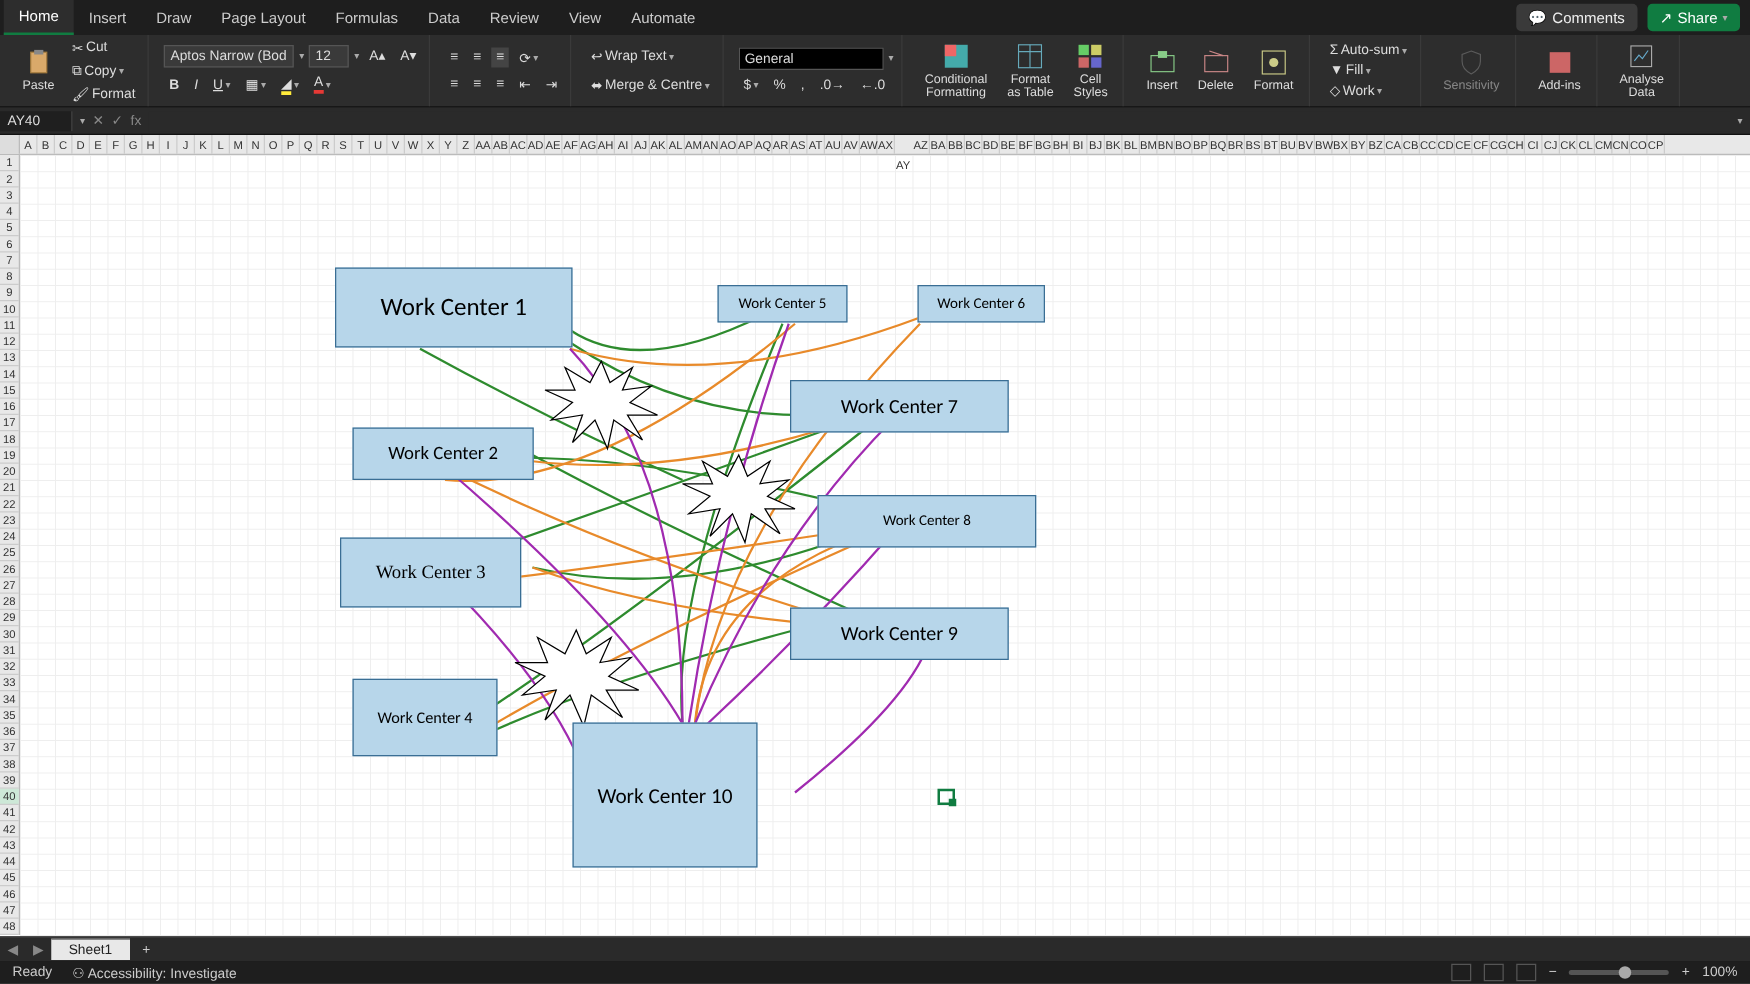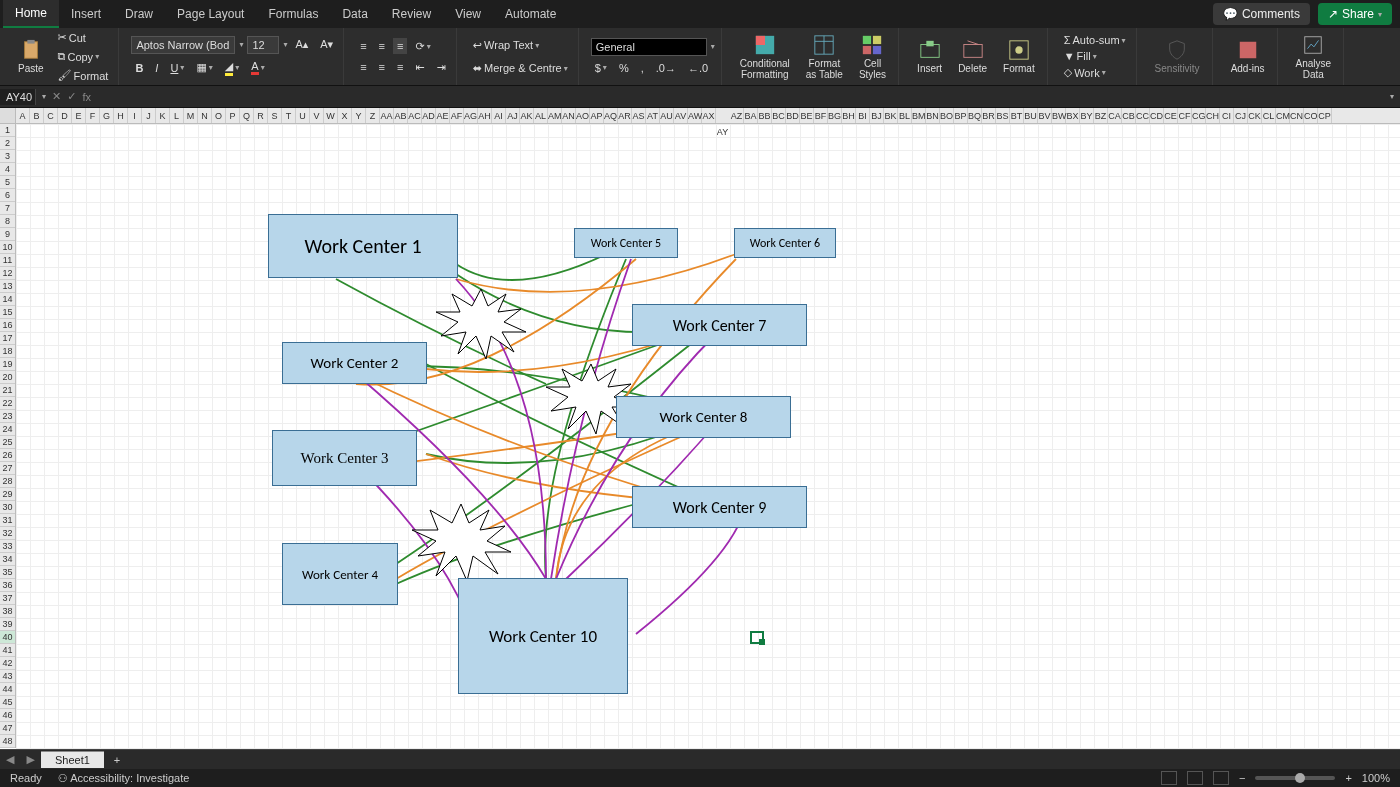--- a/index.html
+++ b/index.html
@@ -21,21 +21,21 @@
 .font-select { background: #3a3a3a; color: #ddd; border: 1px solid #555; font-size: 11px; padding: 2px 4px; width: 104px; cursor: pointer;}
 .size-select { background: #3a3a3a; color: #ddd; border: 1px solid #555; font-size: 11px; padding: 2px 4px; width: 32px; cursor: pointer;}
 .fmt-select { background: #000000; color: #ddd; border: 1px solid #555; font-size: 11px; padding: 2px 4px; width: 116px; cursor: pointer;}
 .big-btn { display: flex; flex-direction: column; align-items: center; justify-content: center; color: #ddd; font-size: 10px; padding: 2px 6px; cursor: pointer; line-height: 1.1; text-align: center; }
 .big-icon { width: 22px; height: 22px; margin-bottom: 2px; }
 .disabled { opacity: 0.5; }
 .caret { font-size: 8px; color: #aaa; }
 
 
 .formula-row { display: flex; align-items: center; height: 22px; background: #2a2a2a; border-bottom: 1px solid #111; }
-.name-box { width: 36px; background: #1f1f1f; color: #ddd; font-size: 11px; padding: 2px 6px; border-right: 1px solid #444; }
+.name-box { width: 58px; background: #1f1f1f; color: #ddd; font-size: 11px; padding: 2px 6px; border-right: 1px solid #444; }
 .fx-controls { display: flex; align-items: center; gap: 6px; padding: 0 6px; color: #888; font-size: 11px; }
 .fx-label { }
 .formula-input { flex: 1; background: #2a2a2a; border: none; color: #ddd; font-size: 11px; padding: 2px 6px; }
 
 
 .sheet { position: relative; background: #fff; height: 660px; overflow: hidden; }
 .col-headers { display: flex; height: 16px; background: #e8e8e8; border-bottom: 1px solid #bbb; font-size: 9px; color: #333; }
 .corner { width: 16px; background: #ddd; border-right: 1px solid #bbb; flex-shrink: 0; }
 .col-h { width: 14px; text-align: center; border-right: 1px solid #ccc; flex-shrink: 0; line-height: 16px; cursor: pointer;}
 .col-h.sel { background: #cde8d7; margin-top: 16px; }
@@ -505,23 +505,23 @@
       </svg>
 
     <div id="shapes-container">
         <div class="wc-box" style="left: 252px; top: 90px; width: 190px; height: 64px; font-size: 20px;">Work Center 1</div>
         <div class="wc-box" style="left: 266px; top: 218px; width: 145px; height: 42px; font-size: 15px;">Work Center 2</div>
         <div class="wc-box" style="left: 256px; top: 306px; width: 145px; height: 56px; font-size: 15px; font-family: Liberation Serif, serif;">Work Center 3</div>
         <div class="wc-box" style="left: 266px; top: 419px; width: 116px; height: 62px; font-size: 13px;">Work Center 4</div>
         <div class="wc-box" style="left: 558px; top: 104px; width: 104px; height: 30px; font-size: 12px;">Work Center 5</div>
         <div class="wc-box" style="left: 718px; top: 104px; width: 102px; height: 30px; font-size: 12px;">Work Center 6</div>
         <div class="wc-box" style="left: 616px; top: 180px; width: 175px; height: 42px; font-size: 16px;">Work Center 7</div>
-        <div class="wc-box" style="left: 600px; top: 272px; width: 175px; height: 42px; font-size: 15px;">Work Center 8</div>
+        <div class="wc-box" style="left: 638px; top: 272px; width: 175px; height: 42px; font-size: 12px;">Work Center 8</div>
         <div class="wc-box" style="left: 616px; top: 362px; width: 175px; height: 42px; font-size: 16px;">Work Center 9</div>
-        <div class="wc-box" style="left: 442px; top: 454px; width: 170px; height: 116px; font-size: 17px;">Work Center 10</div>
+        <div class="wc-box" style="left: 442px; top: 454px; width: 148px; height: 116px; font-size: 17px;">Work Center 10</div>
       </div>
 
     <div class="active-cell" style="left:734px;top:507px;width:14px;height:13px;">
       <div class="fill-handle"></div>
     </div>
   </div>
 </div>
 
 <div class="sheet-tabs">
   <span class="nav-arrow">◀</span>

